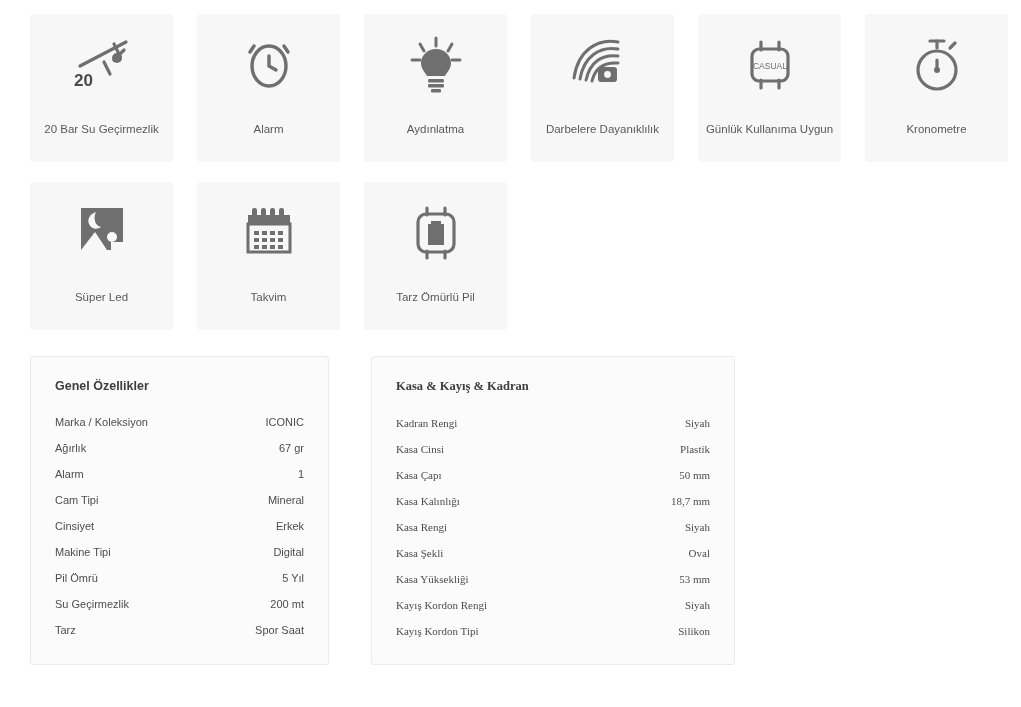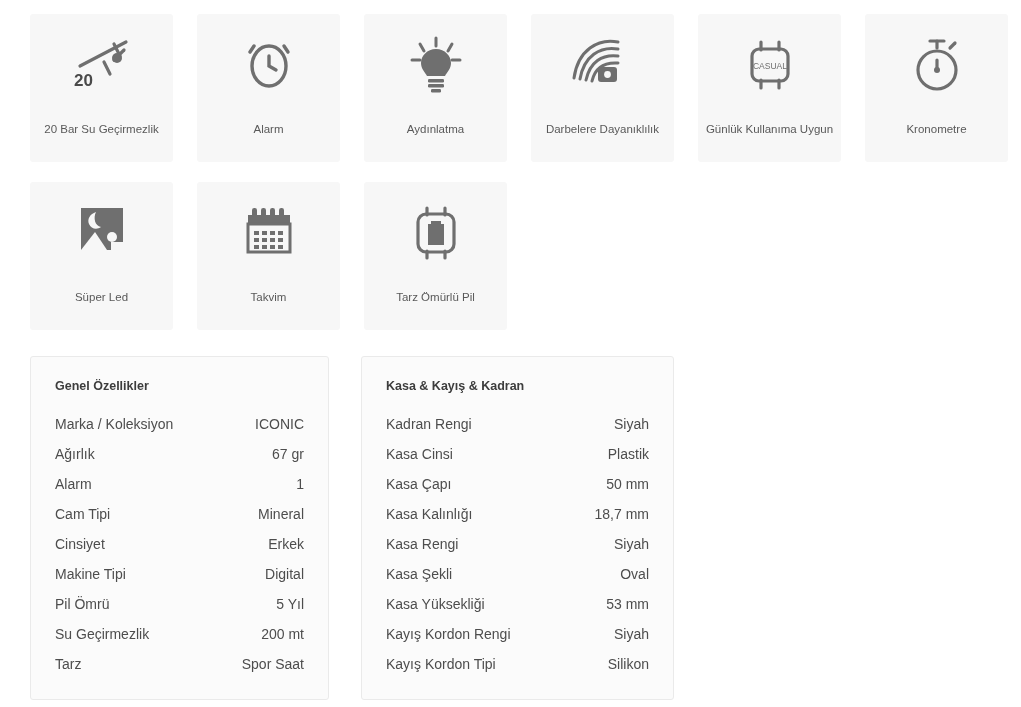--- a/index.html
+++ b/index.html
@@ -54,43 +54,43 @@
     font-size: 11.5px;
     color: #595959;
     text-align: center;
     line-height: 1.25;
     padding: 0 6px;
   }
 
   
   .spec-row {
     display: flex;
-    gap: 32px;
+    gap: 42px;
     margin-top: 26px;
   }
   .spec-card {
     background: #fbfbfb;
     border: 1px solid #eaeaea;
     border-radius: 3px;
     box-sizing: border-box;
     padding: 22px 24px 20px 24px;
   }
   .spec-card.left { width: 299px; }
-  .spec-card.right { width: 313px; }
+  .spec-card.right { width: 364px; font-family: Liberation Serif, serif; }
   .spec-title {
     font-size: 12.5px;
     font-weight: bold;
     color: #3d3d3d;
     margin-bottom: 16px;
   }
   .spec-line {
     display: flex;
     justify-content: space-between;
     align-items: baseline;
-    font-size: 14px;
+    font-size: 11px;
     color: #4d4d4d;
     padding: 7px 0;
   }
   .spec-key { white-space: nowrap; }
   .spec-val { white-space: nowrap; text-align: right; }
 
   svg { display: block; }
 </style>
 </head>
 <body>

